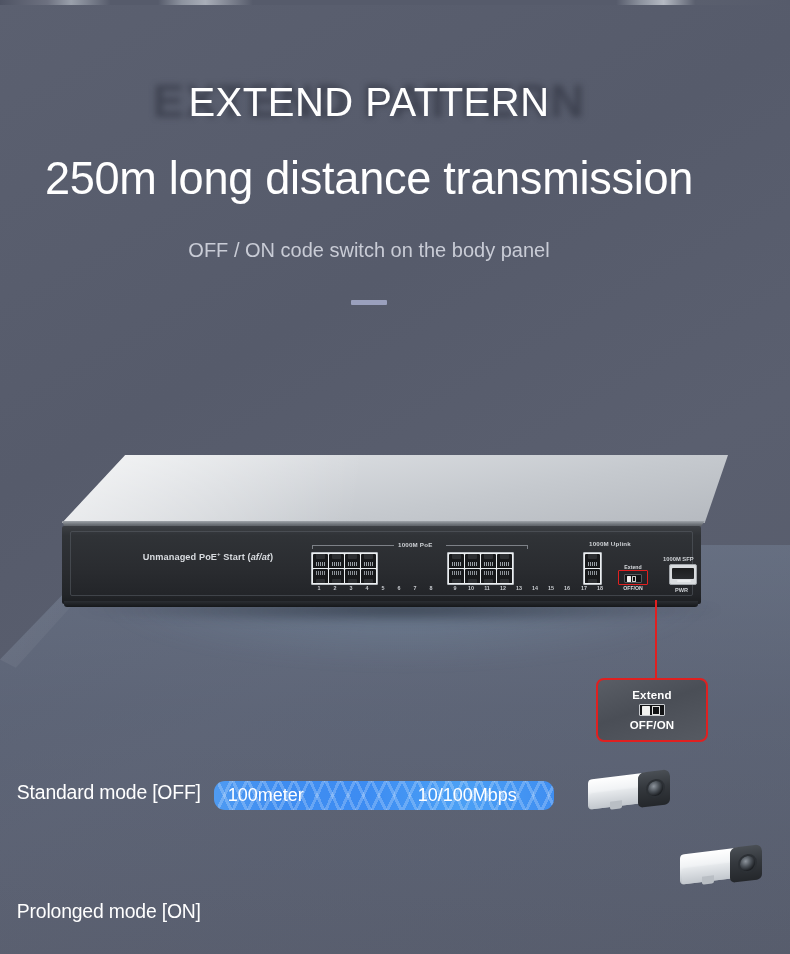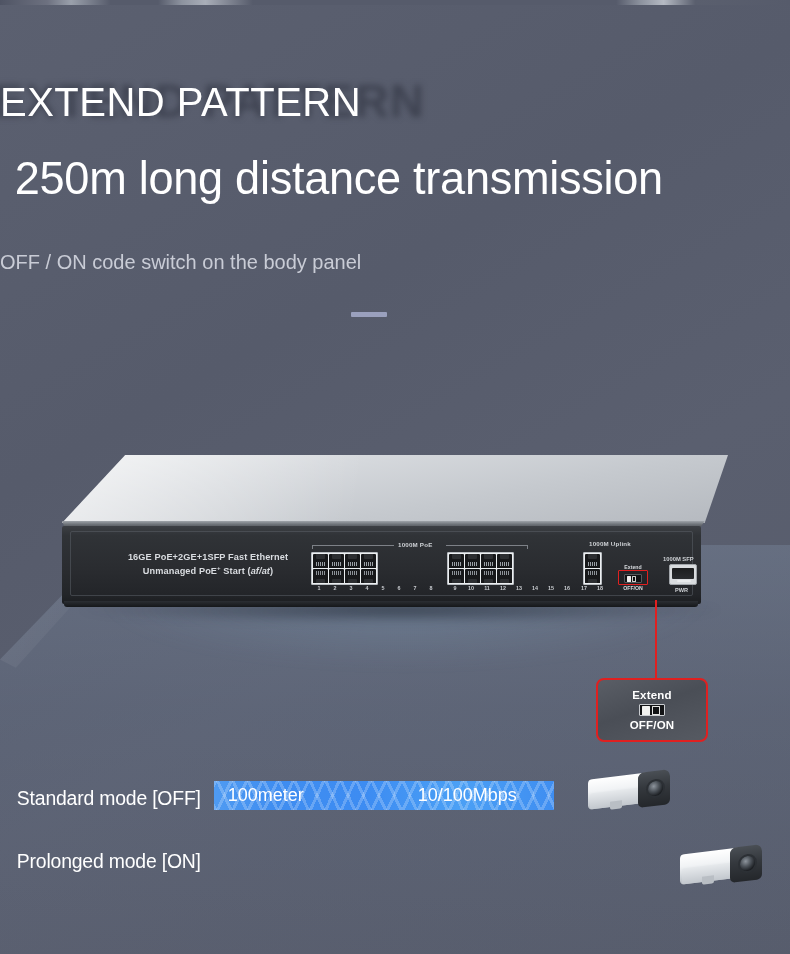--- a/index.html
+++ b/index.html
@@ -34,42 +34,42 @@
     background: linear-gradient(110deg, rgba(255,255,255,0.07) 0%, rgba(255,255,255,0.0) 22%);
     clip-path: polygon(14% 0%, 16% 0%, 2% 30%, 0% 28%);
   }
   .glow {
     position: absolute; left: 95px; top: 600px; width: 620px; height: 70px;
     background: radial-gradient(ellipse at 50% 0%, rgba(150,200,235,0.18) 0%, rgba(120,160,200,0.0) 70%);
     filter: blur(6px);
   }
 
   
-  .head { position: absolute; left: 0; top: 0; width: 738px; }
+  .head { position: absolute; left: 0; top: 0; width: 738px; text-align: center; }
   .eyebrow-wrap { position: relative; height: 62px; margin-top: 80px; }
   .eyebrow-ghost {
     position: absolute; left: 0; right: 0; top: -6px;
     font-size: 46px; font-weight: 700; letter-spacing: 1px;
     color: rgba(42,46,58,0.55);
     filter: blur(3.2px);
     transform: scaleX(1.02);
   }
   .eyebrow {
     position: absolute; left: 0; right: 0; top: 0;
     font-size: 40px; font-weight: 400; letter-spacing: 0.5px;
     color: #ffffff;
   }
   .headline {
     margin-top: 8px;
     font-size: 47px; font-weight: 400; letter-spacing: -0.3px;
     color: #ffffff;
     transform: scaleX(0.96);
   }
   .sub1 {
-    margin-top: 46px; font-size: 20px; color: #c9ccd6; font-weight: 300;
+    margin-top: 34px; font-size: 20px; color: #c9ccd6; font-weight: 300;
   }
   .sub2 {
     margin-top: 12px; font-size: 20px; color: #c9ccd6; font-weight: 300;
   }
   .divider {
     width: 36px; height: 5px; background: #9aa0bd;
     margin: 38px auto 0 auto; border-radius: 1px;
   }
 
   
@@ -216,28 +216,29 @@
   .callout-title { color:#ffffff; font-size: 11.5px; font-weight: 700; letter-spacing:0.2px; }
   .callout-sub   { color:#ffffff; font-size: 11.5px; font-weight: 700; letter-spacing:0.2px; }
   .callout-dip {
     width: 26px; height: 12px; background:#131416; border:1px solid #c9ccd0;
     border-radius: 1px; display:flex; align-items:center; gap:2px; padding: 1px 2px;
   }
   .cd-key { width: 8px; height: 9px; background:#f2f2f0; border-radius:0.5px; }
   .cd-key.on { background:#121315; border:1px solid #e6e6e4; }
 
   
-  .row { position: absolute; display: flex; align-items: flex-end; }
+  .row { position: absolute; display: flex; align-items: flex-start; }
   .row-label {
     color:#ffffff; font-size: 20px; font-weight: 400; white-space: nowrap;
     letter-spacing: -0.2px; transform: scaleX(0.97);
   }
   .bar {
     position: relative; height: 29px; overflow: hidden;
     background: linear-gradient(90deg,#4f9bf2 0%, #3f8df0 18%, #3d8cf2 45%, #4ba0f5 72%, #3f8ef1 100%);
+    border-radius: 11px;
   }
   .bar .chev {
     position: absolute; top: 0; bottom: 0; left: 0; right: 0;
     background-image: repeating-linear-gradient(
        115deg,
        rgba(255,255,255,0.22) 0px, rgba(255,255,255,0.22) 3px,
        rgba(255,255,255,0.0) 3px, rgba(255,255,255,0.0) 14px);
   }
   .bar .chev2 {
     position: absolute; top: 0; bottom: 0; left: 0; right: 0;
@@ -308,21 +309,20 @@
   <div class="switch">
     <div class="sw-shadow"></div>
     <div class="sw-top"></div>
     <div class="sw-top-hi"></div>
     <div class="sw-lip"></div>
 
     <div class="sw-face">
       <div class="sw-face-inner"></div>
 
       <div class="model">
-        <div class="model-l1">16GE PoE+2GE+1SFP Fast Ethernet</div>
         <div class="model-l2"><span>Unmanaged PoE</span><sup>+</sup><span> Start (</span><i>af/at</i><span>)</span></div>
       </div>
 
       <div class="grp-rule" style="left:250px; top:19px; width:82px;"></div>
       <div class="grp-label" style="left:336px; top:15px;">1000M PoE</div>
       <div class="grp-rule" style="left:384px; top:19px; width:82px;"></div>
       <div class="grp-rule" style="left:250px; top:19px; width:1px; height:4px;"></div>
       <div class="grp-rule" style="left:465px; top:19px; width:1px; height:4px;"></div>
 
       <div class="grp-label" style="left:527px; top:14px;">1000M Uplink</div>
@@ -429,21 +429,21 @@
     <div class="bar" style="width:340px; margin-left:10px;">
       <div class="chev"></div>
       <div class="chev2"></div>
       <div class="bar-txt">
         <span class="t1" style="left:14px;">100meter</span>
         <span class="t2" style="left:204px;">10/100Mbps</span>
       </div>
     </div>
   </div>
 
-  <div class="row" style="left:14px; top:850px;">
+  <div class="row" style="left:14px; top:900px;">
     <div class="row-label">Prolonged mode [ON]</div>
   </div>
 
   <div class="cam" style="left:588px; top:770px;">
     <div class="cam-body"></div>
     <div class="cam-body2"></div>
     <div class="cam-bracket"></div>
     <div class="cam-head"></div>
     <div class="cam-lens"></div>
   </div>

